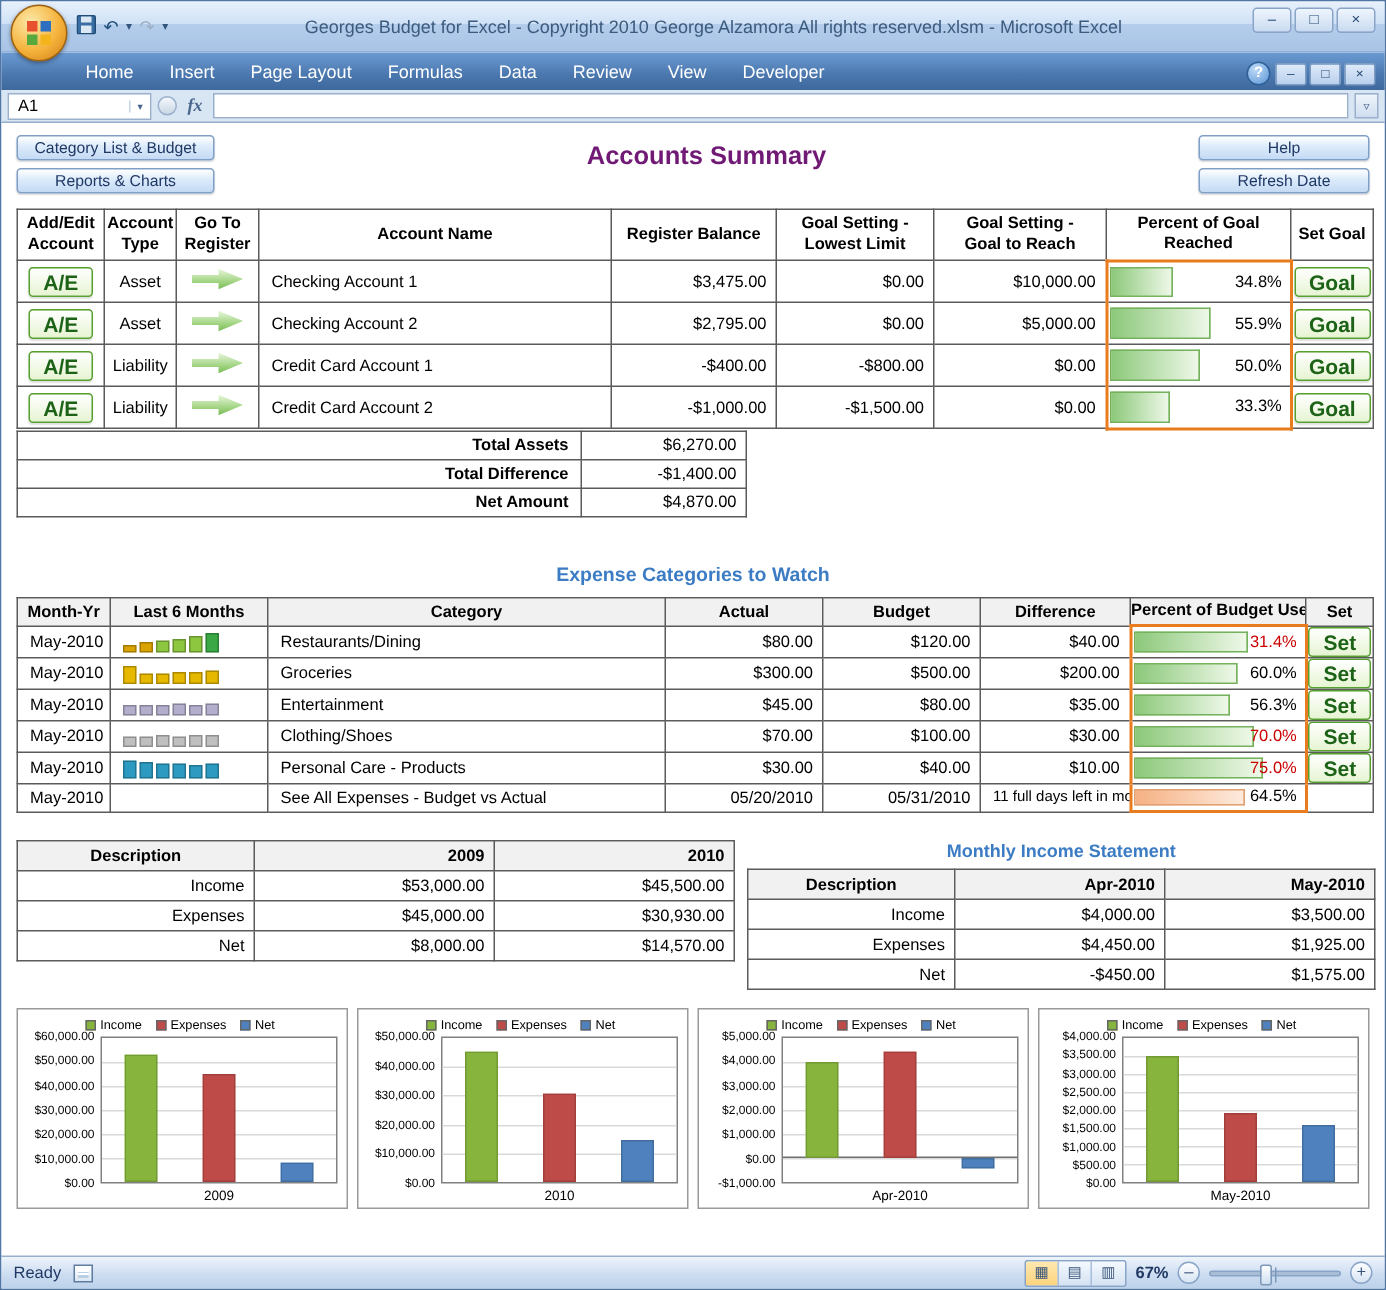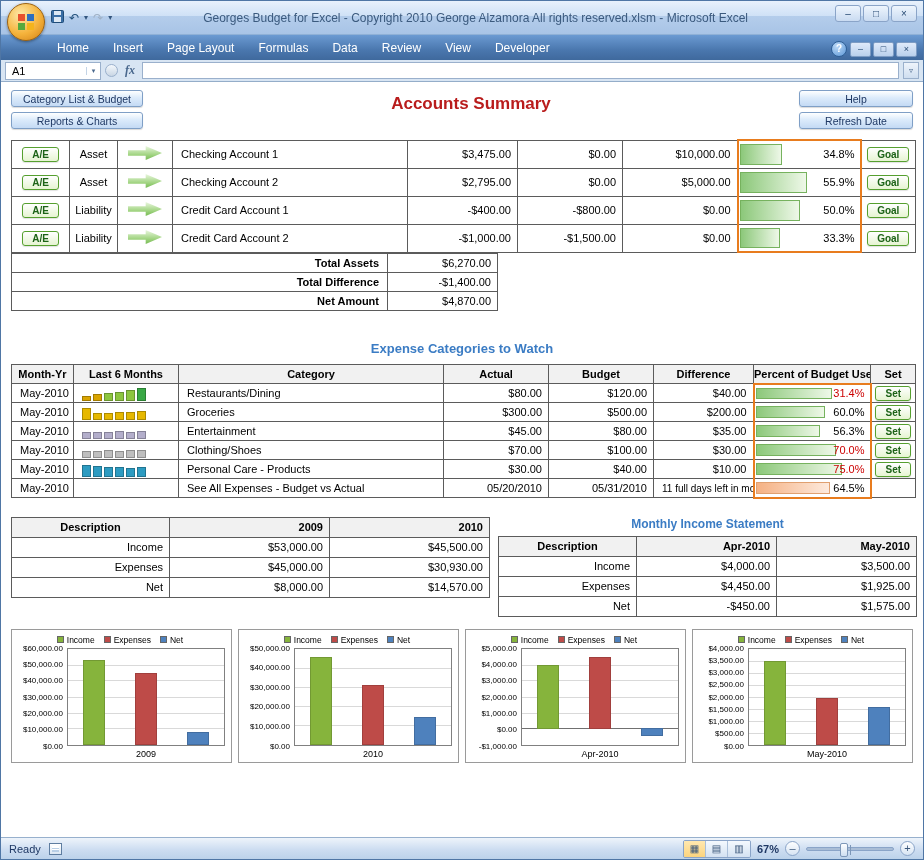--- a/index.html
+++ b/index.html
@@ -37,31 +37,31 @@
   .formula-input { flex:1; height:17px; background:#fff; border:1px solid #9ab0cc; font-size:11px; padding:0 4px; }
   .fbar-expand { width:16px; height:17px; background:linear-gradient(#eef4fb,#cfdef0); border:1px solid #9ab0cc; font-size:8px; color:#4a688d; text-align:center; line-height:16px; cursor:pointer; }
 
   
   .sheet { flex:1; background:#fff; padding:8px 10px 0; overflow:hidden; }
   .top-row { display:flex; align-items:flex-start; }
   .stack { display:flex; flex-direction:column; gap:5px; }
   .stack.left { width:132px; }
   .stack.right { width:114px; }
   .btn-blue { height:17px; border:1px solid #7f9fc6; border-radius:3px; background:linear-gradient(#feffff,#dcebfb 45%,#c4daf4); color:#1f3864; font-size:10.5px; font-family:"Liberation Sans",sans-serif; cursor:pointer; box-shadow:0 1px 1px rgba(0,0,0,.15); }
-  .sheet-title { flex:1; text-align:center; font-size:17px; font-weight:bold; color:#b91c1c; padding-top:4px; }
+  .sheet-title { flex:1; text-align:center; font-size:17px; font-weight:bold; color:#701a75; padding-top:4px; }
   .section-title { text-align:center; font-size:13px; font-weight:bold; color:#3b7cc4; }
 
   table { border-collapse:collapse; table-layout:fixed; }
   td { border:1px solid #5b5b5b; font-size:11px; overflow:hidden; white-space:nowrap; }
   .t-c { text-align:center; } .t-l { text-align:left; padding-left:8px; } .t-r { text-align:right; padding-right:6px; }
 
   .acct-table { width:904px; margin-top:10px; }
   .acct-table td.hdr { height:34px; text-align:center; vertical-align:middle; font-weight:bold; white-space:pre-line; line-height:1.25; background:#fff; }
   .acct-table td { height:28px; }
-  .btn-green { border:1px solid #56a02f; border-radius:3px; background:linear-gradient(#ffffff,#e6f4d2); color:#1d6317; font-size:10px; font-weight:bold; padding:1px 9px; cursor:pointer; box-shadow:0 1px 1px rgba(0,0,0,.12); }
+  .btn-green { border:1px solid #56a02f; border-radius:3px; background:linear-gradient(#ffffff,#e6f4d2); color:#1d6317; font-size:14px; font-weight:bold; padding:1px 9px; cursor:pointer; box-shadow:0 1px 1px rgba(0,0,0,.12); }
   .goarrow { display:inline-block; width:34px; height:15px; background:linear-gradient(#eaf7df,#9fd37f 60%,#6fb64c); clip-path:polygon(0 32%, 52% 32%, 52% 4%, 100% 50%, 52% 96%, 52% 68%, 0 68%); cursor:pointer; }
 
   .pctcell { position:relative; padding:0; }
   .dbar { position:absolute; left:1px; top:3px; bottom:3px; border:1px solid #76b25e; background:linear-gradient(to right,#8cc87a,#eef8e8); }
   .dbar.orange { border-color:#e0a070; background:linear-gradient(to right,#f5b183,#fdeadd); }
   .pctlab { position:relative; display:block; text-align:right; padding-right:5px; z-index:1; }
   .ob-l { border-left:2px solid #e87c1e; } .ob-r { border-right:2px solid #e87c1e; }
   .ob-t { border-top:2px solid #e87c1e; } .ob-b { border-bottom:2px solid #e87c1e; }
 
   .tot-table { width:487px; }
@@ -200,20 +200,37 @@
           <col style="width:48px">
           <col style="width:55px">
           <col style="width:235px">
           <col style="width:110px">
           <col style="width:105px">
           <col style="width:115px">
           <col style="width:123px">
           <col style="width:55px">
       </colgroup>
       <tbody>
+          <tr>
+        <td class="hdr">Add/Edit
+Account</td>
+        <td class="hdr">Account
+Type</td>
+        <td class="hdr">Go To
+Register</td>
+        <td class="hdr">Account Name</td>
+        <td class="hdr">Register Balance</td>
+        <td class="hdr">Goal Setting -
+Lowest Limit</td>
+        <td class="hdr">Goal Setting -
+Goal to Reach</td>
+        <td class="hdr">Percent of Goal
+Reached</td>
+        <td class="hdr">Set Goal</td>
+      </tr>
       <tr>
         <td class="t-c"><button class="btn-green">A/E</button></td>
         <td class="t-c">Asset</td>
         <td class="t-c"><span class="goarrow"></span></td>
         <td class="t-l">Checking Account 1</td>
         <td class="t-r">$3,475.00</td>
         <td class="t-r">$0.00</td>
         <td class="t-r">$10,000.00</td>
         <td class="pctcell ob-l ob-r ob-t">
           <span class="dbar" style="width: 34.8%;"></span>

